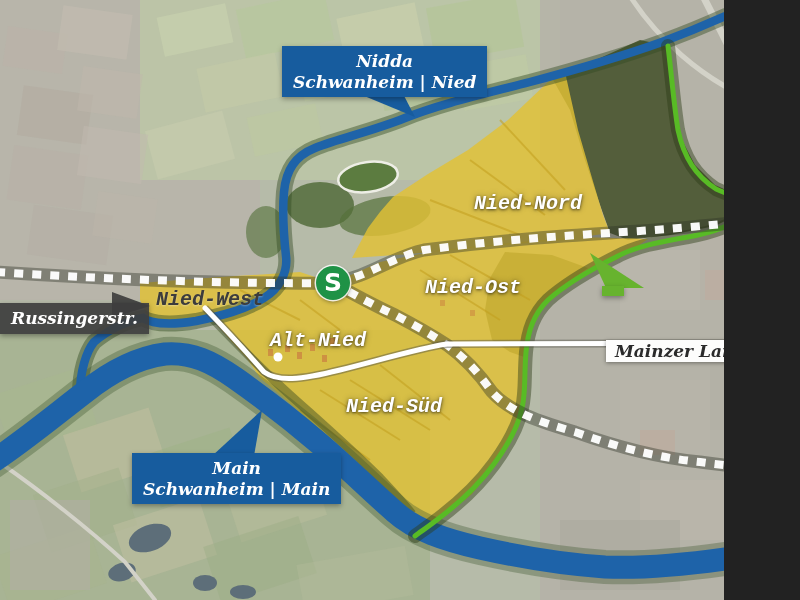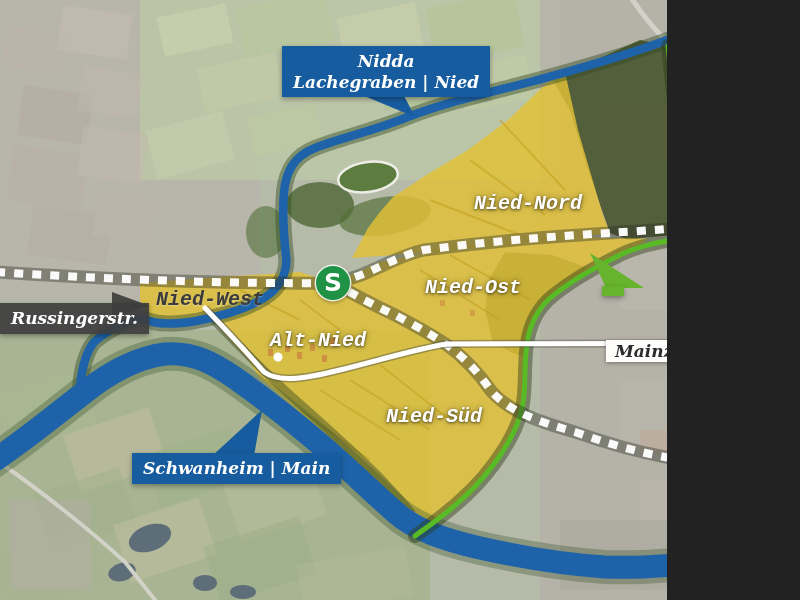--- a/index.html
+++ b/index.html
@@ -1,16 +1,16 @@
 <!DOCTYPE html>
 <html><head>
 <meta charset="utf-8">
 <style>
   html,body{margin:0;padding:0;background:#222;}
-  #stage{position:relative;width:667px;height:600px;overflow:hidden;
+  #stage{position:relative;width:724px;height:600px;overflow:hidden;
          font-family:"DejaVu Serif","Liberation Serif",serif;}
   #map-svg{position:absolute;left:0;top:0;}
   .callout{position:absolute;color:#fff;font-weight:bold;font-style:italic;
            text-align:center;line-height:1.22;padding:5px 11px;white-space:nowrap;
            box-shadow:0 2px 5px rgba(0,0,0,.35);}
   .callout .l1,.callout .l2{display:block;}
   .co-blue{background:#175c9e;font-size:17px;}
   .co-dark{background:rgba(62,62,62,.92);font-size:17px;}
   .co-green{background:#67b32e;font-size:17px;}
   .road-label{position:absolute;background:#fdfdfc;color:#2b2b2b;font-weight:bold;
@@ -159,36 +159,37 @@
   <circle cx="278" cy="357" r="4.5" fill="#ffffff"></circle>
 
   <polygon points="345,88 400,88 415,117" fill="#175c9e"></polygon>
   <polygon points="112,292 112,318 150,306" fill="rgba(62,62,62,.92)"></polygon>
   <polygon points="606,288 644,288 590,253" fill="#67b32e"></polygon>
   <polygon points="212,456 254,456 262,410" fill="#175c9e"></polygon>
 </svg>
 
   <div class="callout co-blue" style="left:282px;top:46px;">
     <span class="l1">Nidda</span>
-    <span class="l2">Lachegraben | Nied</span>
+    <span class="l2">Schwanheim | Nied</span>
   </div>
 
   <div class="callout co-dark" style="left:0px;top:283px;margin-top:20px;">
     <span class="l1">Russingerstr.</span>
   </div>
 
   <div class="callout co-green" style="left:602px;top:286px;">
   </div>
 
   <div class="callout co-blue" style="left:132px;top:453px;">
+    <span class="l1">Main</span>
     <span class="l2">Schwanheim | Main</span>
   </div>
 
   <div class="road-label" style="left:606px;top:340px;">Mainzer Landstraße</div>
 
   <div class="district" style="left:528px;top:203px;">Nied-Nord</div>
   <div class="district dark" style="left:210px;top:299px;">Nied-West</div>
   <div class="district" style="left:473px;top:287px;">Nied-Ost</div>
   <div class="district" style="left:318px;top:340px;">Alt-Nied</div>
-  <div class="district" style="left:394px;top:416px;margin-left:40px;">Nied-Süd</div>
+  <div class="district" style="left:394px;top:406px;">Nied-Süd</div>
 
   <div id="sbahn">S</div>
 </div>
 
 </body></html>

